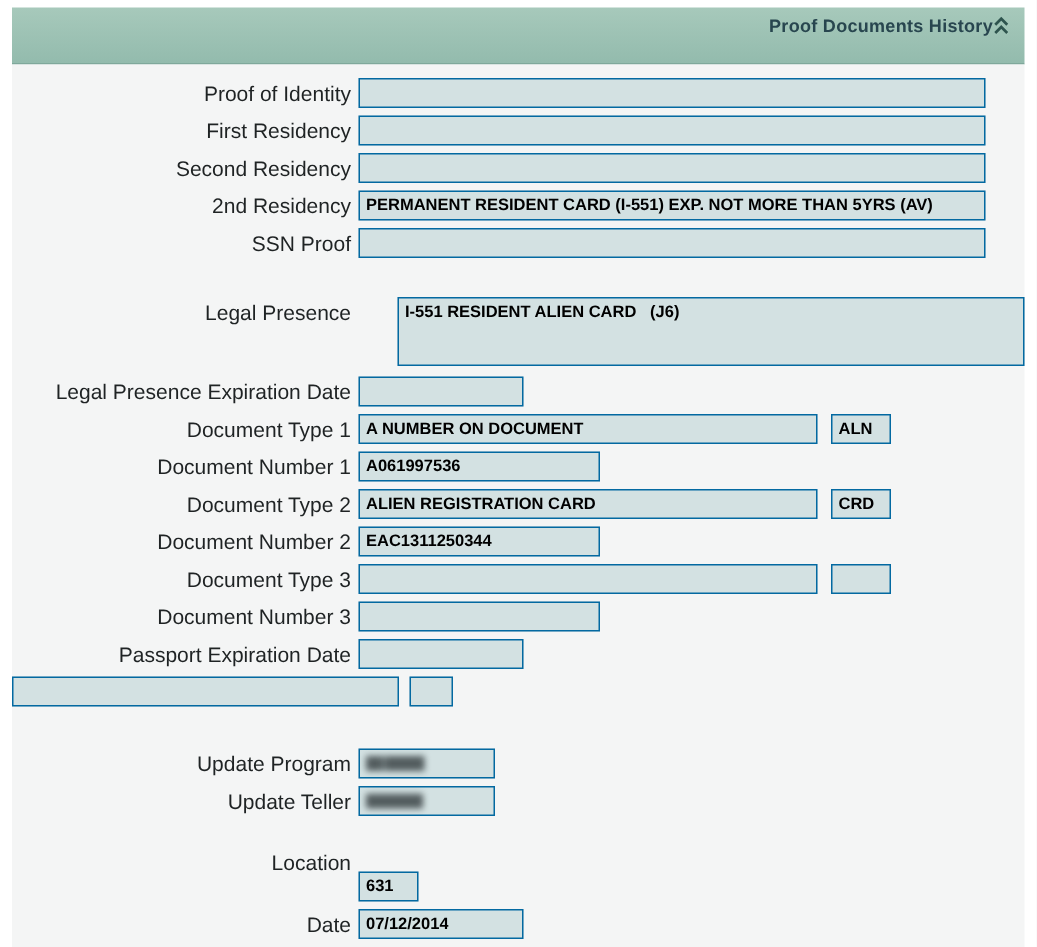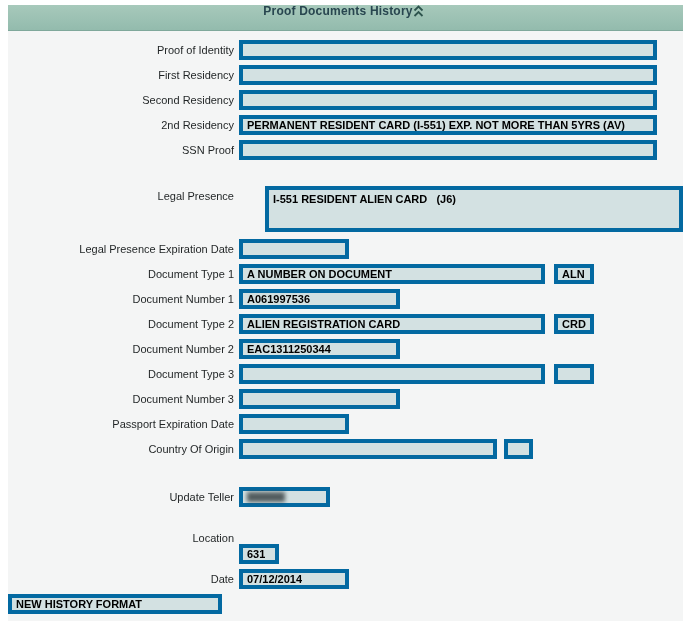--- a/index.html
+++ b/index.html
@@ -6,24 +6,24 @@
   body{
     width:691px;height:631px;
     background:#ffffff;
     font-family:"Liberation Sans","DejaVu Sans",sans-serif;
     overflow:hidden;
   }
   .panel{
     position:absolute;left:8px;top:5px;width:675px;height:617px;
   }
   .panel-header{
-    height:26px;
+    height:38px;
     background:linear-gradient(#a7c9bb,#93bbad);
     border-bottom:1px solid #7fa89b;
-    display:flex;align-items:center;justify-content:center;
+    display:flex;align-items:center;justify-content:flex-end;
     padding:0 10px 13px 6px;box-sizing:border-box;
   }
   .panel-title{
     font-size:12px;font-weight:bold;color:#28464f;letter-spacing:0.2px;
   }
   .collapse-btn{
     background:none;border:none;padding:0;margin:0;cursor:pointer;
     display:flex;align-items:center;height:16px;
   }
   .panel-body{
@@ -31,27 +31,27 @@
     height:590px;
     padding-top:9px;
     box-sizing:border-box;
   }
   .row{
     display:flex;align-items:center;margin-bottom:5px;
   }
   .row.tall-row{align-items:flex-start;}
   .lbl{
     width:226px;margin-right:5px;text-align:right;
-    font-size:11px;color:#1f2324;line-height:20px;
+    font-size:14px;color:#1f2324;line-height:20px;
     white-space:nowrap;flex:none;
   }
   .input{
     height:20px;box-sizing:border-box;
     background:#d3e1e2;
-    border:4px solid #0369a1;
+    border:1px solid #0369a1;
     padding:0 4px;
     display:flex;align-items:center;
     flex:none;
   }
   .val{
     font-size:11px;font-weight:bold;color:#000000;
     white-space:pre;overflow:hidden;
   }
   .input.tall{height:46px;align-items:flex-start;padding-top:3px;}
   .redacted .val{
@@ -178,26 +178,31 @@
             <span class="val"></span>
           </div>
         </div>
         <div class="row row-passport-expiration-date">
           <label class="lbl">Passport Expiration Date</label>
           <div class="input size-sm">
             <span class="val"></span>
           </div>
         </div>
         <div class="row row-country-of-origin">
-          <label class="lbl">Country Of Origin</label>
           <div class="input size-origin">
             <span class="val"></span>
           </div>
           <div class="input size-tiny">
             <span class="val"></span>
+          </div>
+        </div>
+        <div class="row row-update-program">
+          <label class="lbl">Update Program</label>
+          <div class="input size-prog redacted">
+            <span class="val">██ █████</span>
           </div>
         </div>
         <div class="row row-update-teller">
           <label class="lbl">Update Teller</label>
           <div class="input size-prog redacted">
             <span class="val">███████</span>
           </div>
         </div>
         <div class="row row-location">
           <label class="lbl">Location</label>

